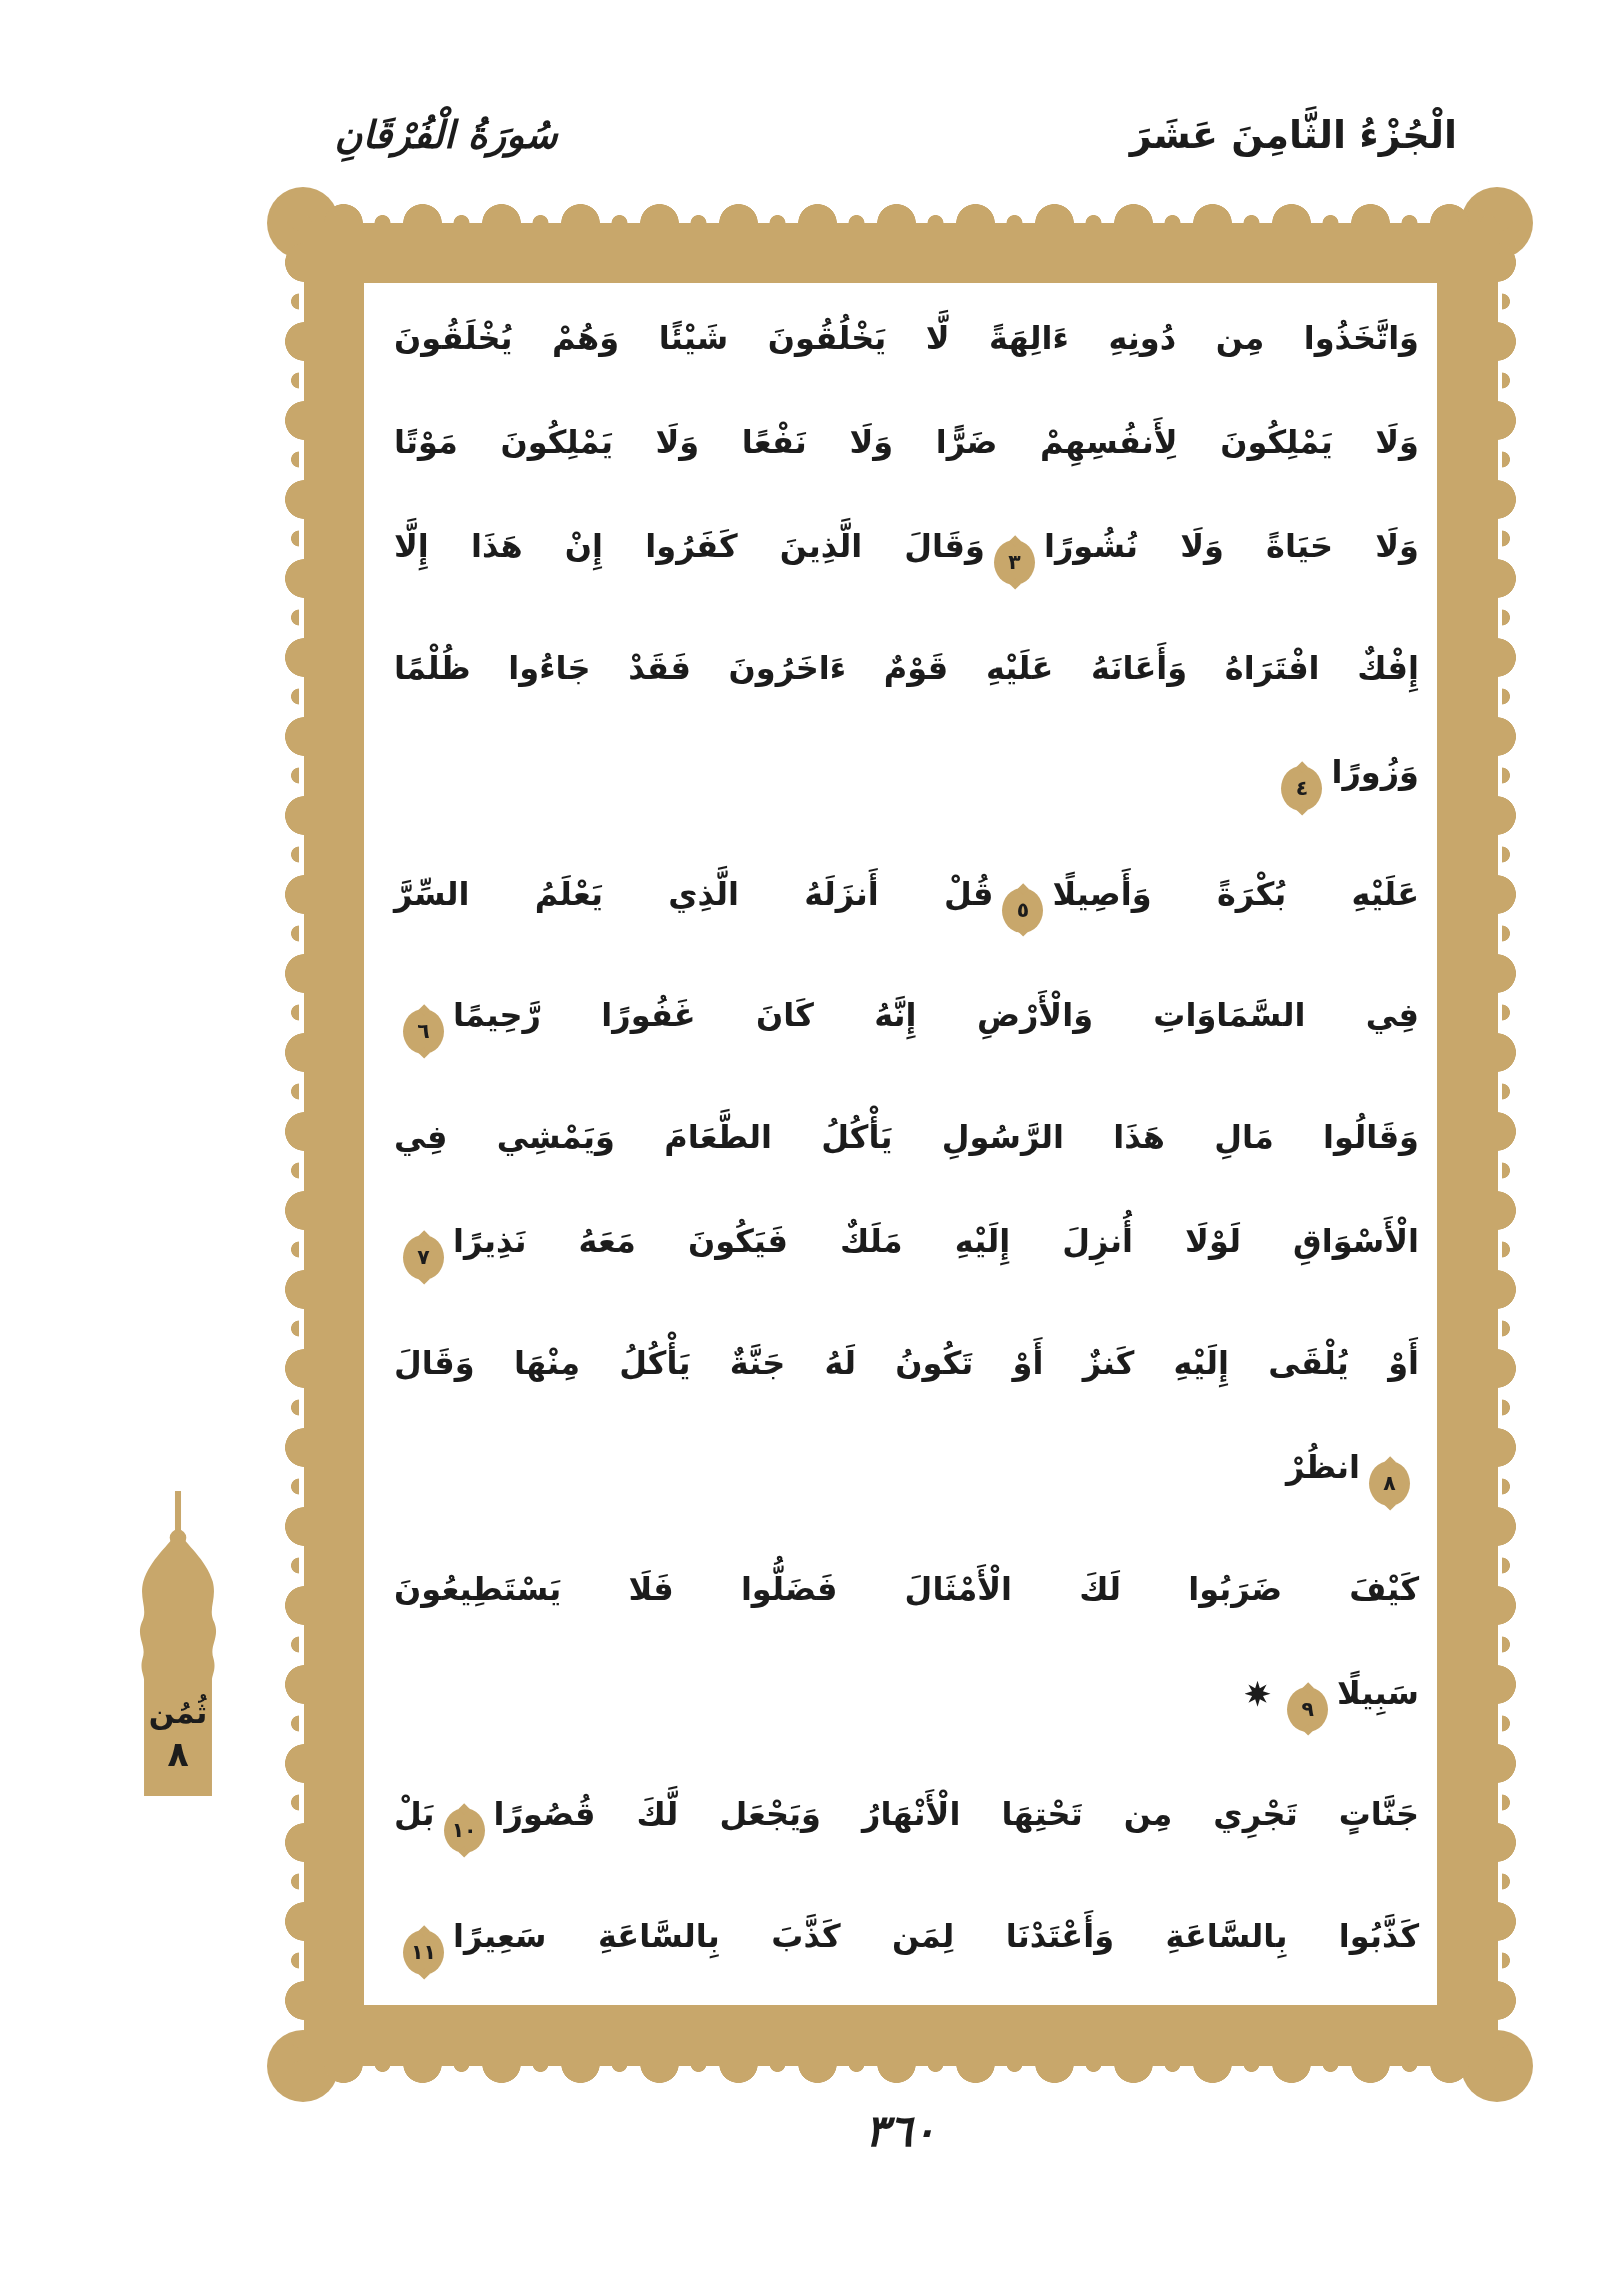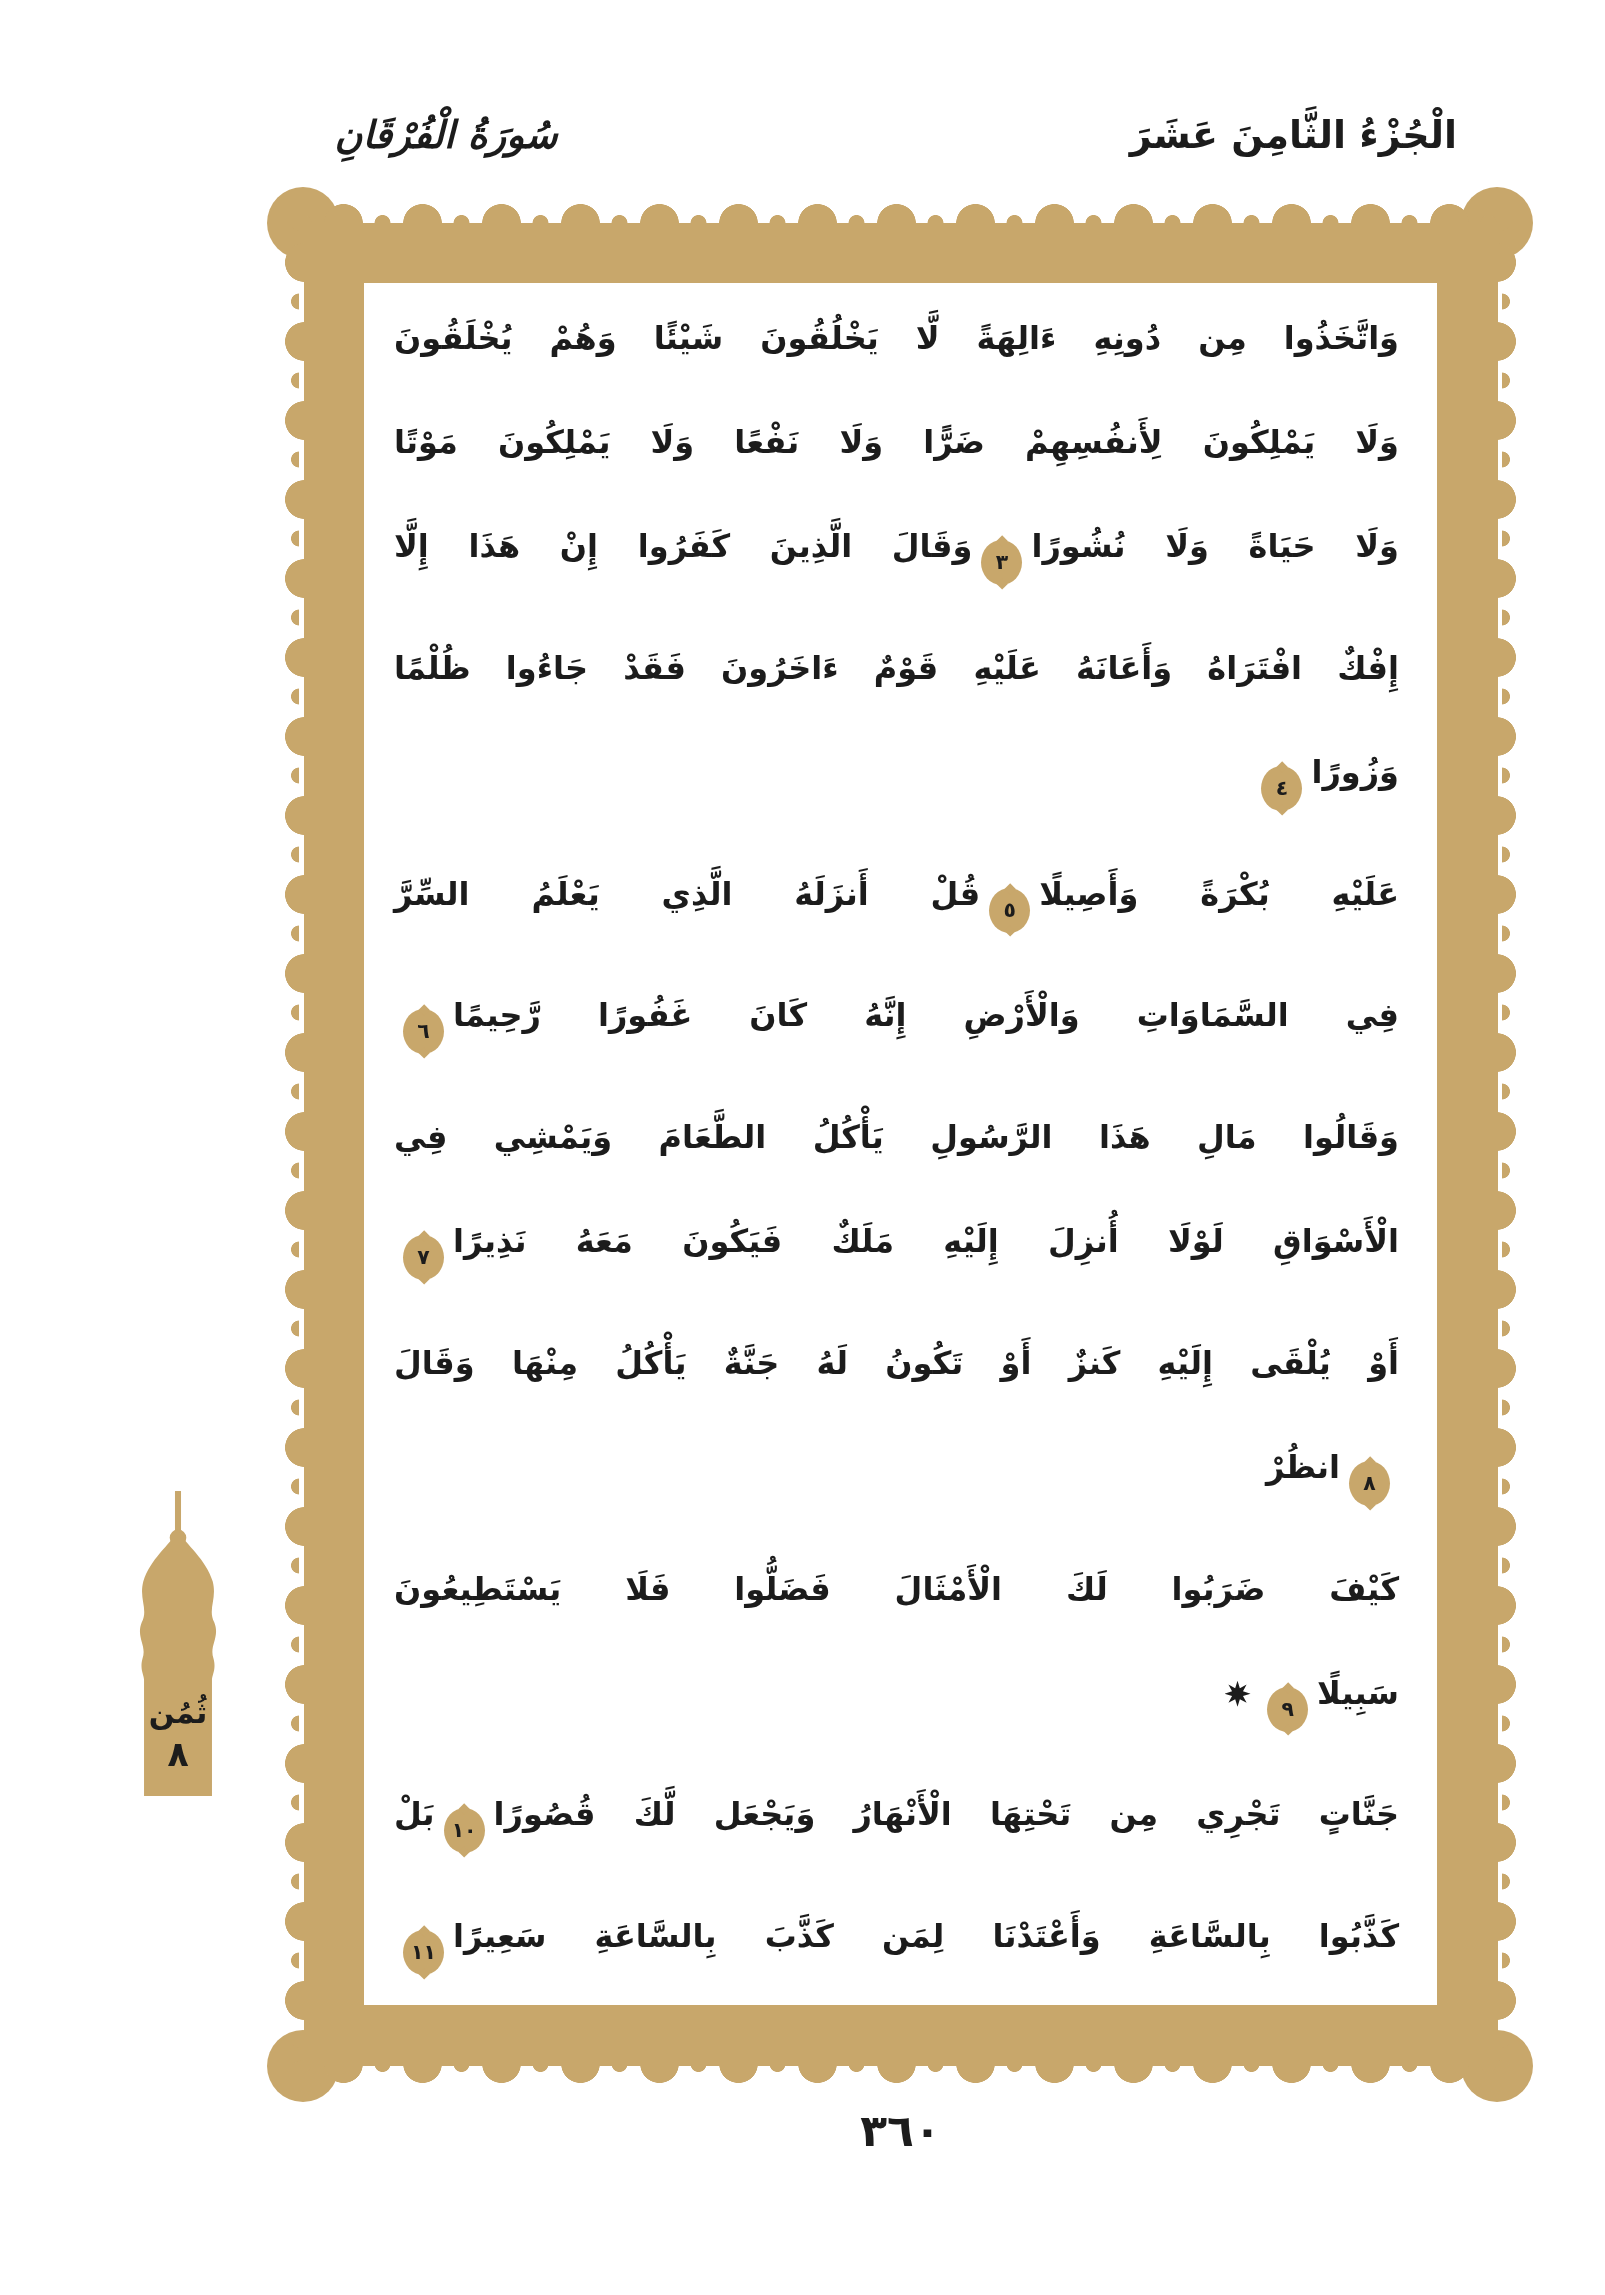--- a/index.html
+++ b/index.html
@@ -84,21 +84,21 @@
   .corner-tl{left:267px;top:187px;}
   .corner-tr{left:1461px;top:187px;}
   .corner-bl{left:267px;top:2030px;}
   .corner-br{left:1461px;top:2030px;}
 
   
   .text-area{
     position:absolute;
     left:364px;top:283px;
     width:1073px;height:1722px;
-    padding:35px 38px 30px 30px;
+    padding:35px 18px 30px 30px;
     display:flex;
     flex-direction:column;
     justify-content:space-between;
     direction:rtl;
     overflow:hidden;
   }
   .line{
     font-size:32px;
     font-weight:700;
     line-height:1.3;
@@ -155,20 +155,21 @@
 
   
   .page-number{
     position:absolute;
     left:364px;top:2105px;
     width:1073px;
     text-align:center;
     font-size:44px;
     font-weight:700;
     color:var(--ink);
+    font-style:italic;
   }
 </style>
 </head>
 <body>
 
 <div class="hdr hdr-surah">سُورَةُ الْفُرْقَانِ</div>
 <div class="hdr hdr-juz">الْجُزْءُ الثَّامِنَ عَشَرَ</div>
 
 <div class="corner corner-tl"></div>
 <div class="corner corner-tr"></div>

